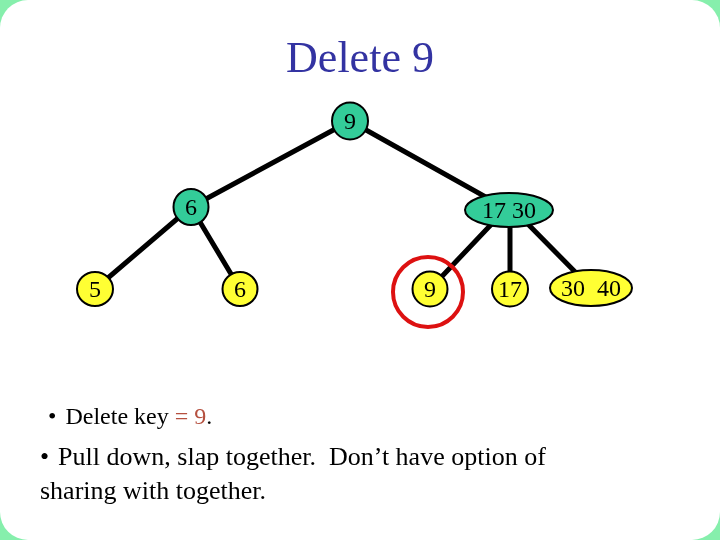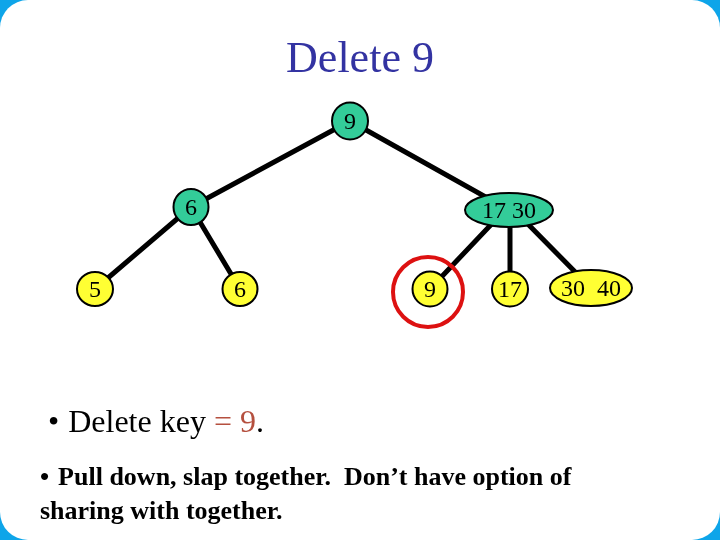--- a/index.html
+++ b/index.html
@@ -1,36 +1,36 @@
 <!DOCTYPE html>
 <html><head>
 <meta charset="utf-8">
 <style>
   html,body{margin:0;padding:0;background:#000;}
-  #stage{position:relative;width:720px;height:540px;background:#0ea5e9;overflow:hidden;}
+  #stage{position:relative;width:720px;height:540px;background:#86efac;overflow:hidden;}
   #slide{position:absolute;inset:0;background:#fff;border-radius:28px;}
   .title{
     position:absolute;top:34px;left:0;width:720px;text-align:center;
     font-family:"Liberation Serif","DejaVu Serif",serif;
     font-size:44px;line-height:1.1;color:#3333A2;
   }
   #tree{position:absolute;top:0;left:0;}
   #tree line{stroke:#000;stroke-width:5;stroke-linecap:round;}
   #tree ellipse.node{stroke:#000;stroke-width:2;}
   #tree circle.highlight{fill:none;stroke-width:4;}
   #tree text{
     font-family:"Liberation Serif","DejaVu Serif",serif;
     font-size:24px;fill:#000;text-anchor:middle;white-space:pre;
   }
   .bullets{
     position:absolute;left:40px;top:401px;width:630px;
     font-family:"Liberation Serif","DejaVu Serif",serif;color:#000;
   }
-  .bullets .item1{font-size:32px;padding-left:8px;line-height:1.25;}
-  .bullets .item2{font-size:26px;margin-top:19px;line-height:1.32;font-weight:bold;}
+  .bullets .item1{font-size:24px;padding-left:8px;line-height:1.25;}
+  .bullets .item2{font-size:26px;margin-top:9px;line-height:1.32;}
   .bullets span{white-space:pre-wrap;}
   .marker{margin-right:9px;}
   .red{color:#B5503F;}
 </style>
 </head>
 <body>
 
 <div id="stage">
   <div id="slide">
 

